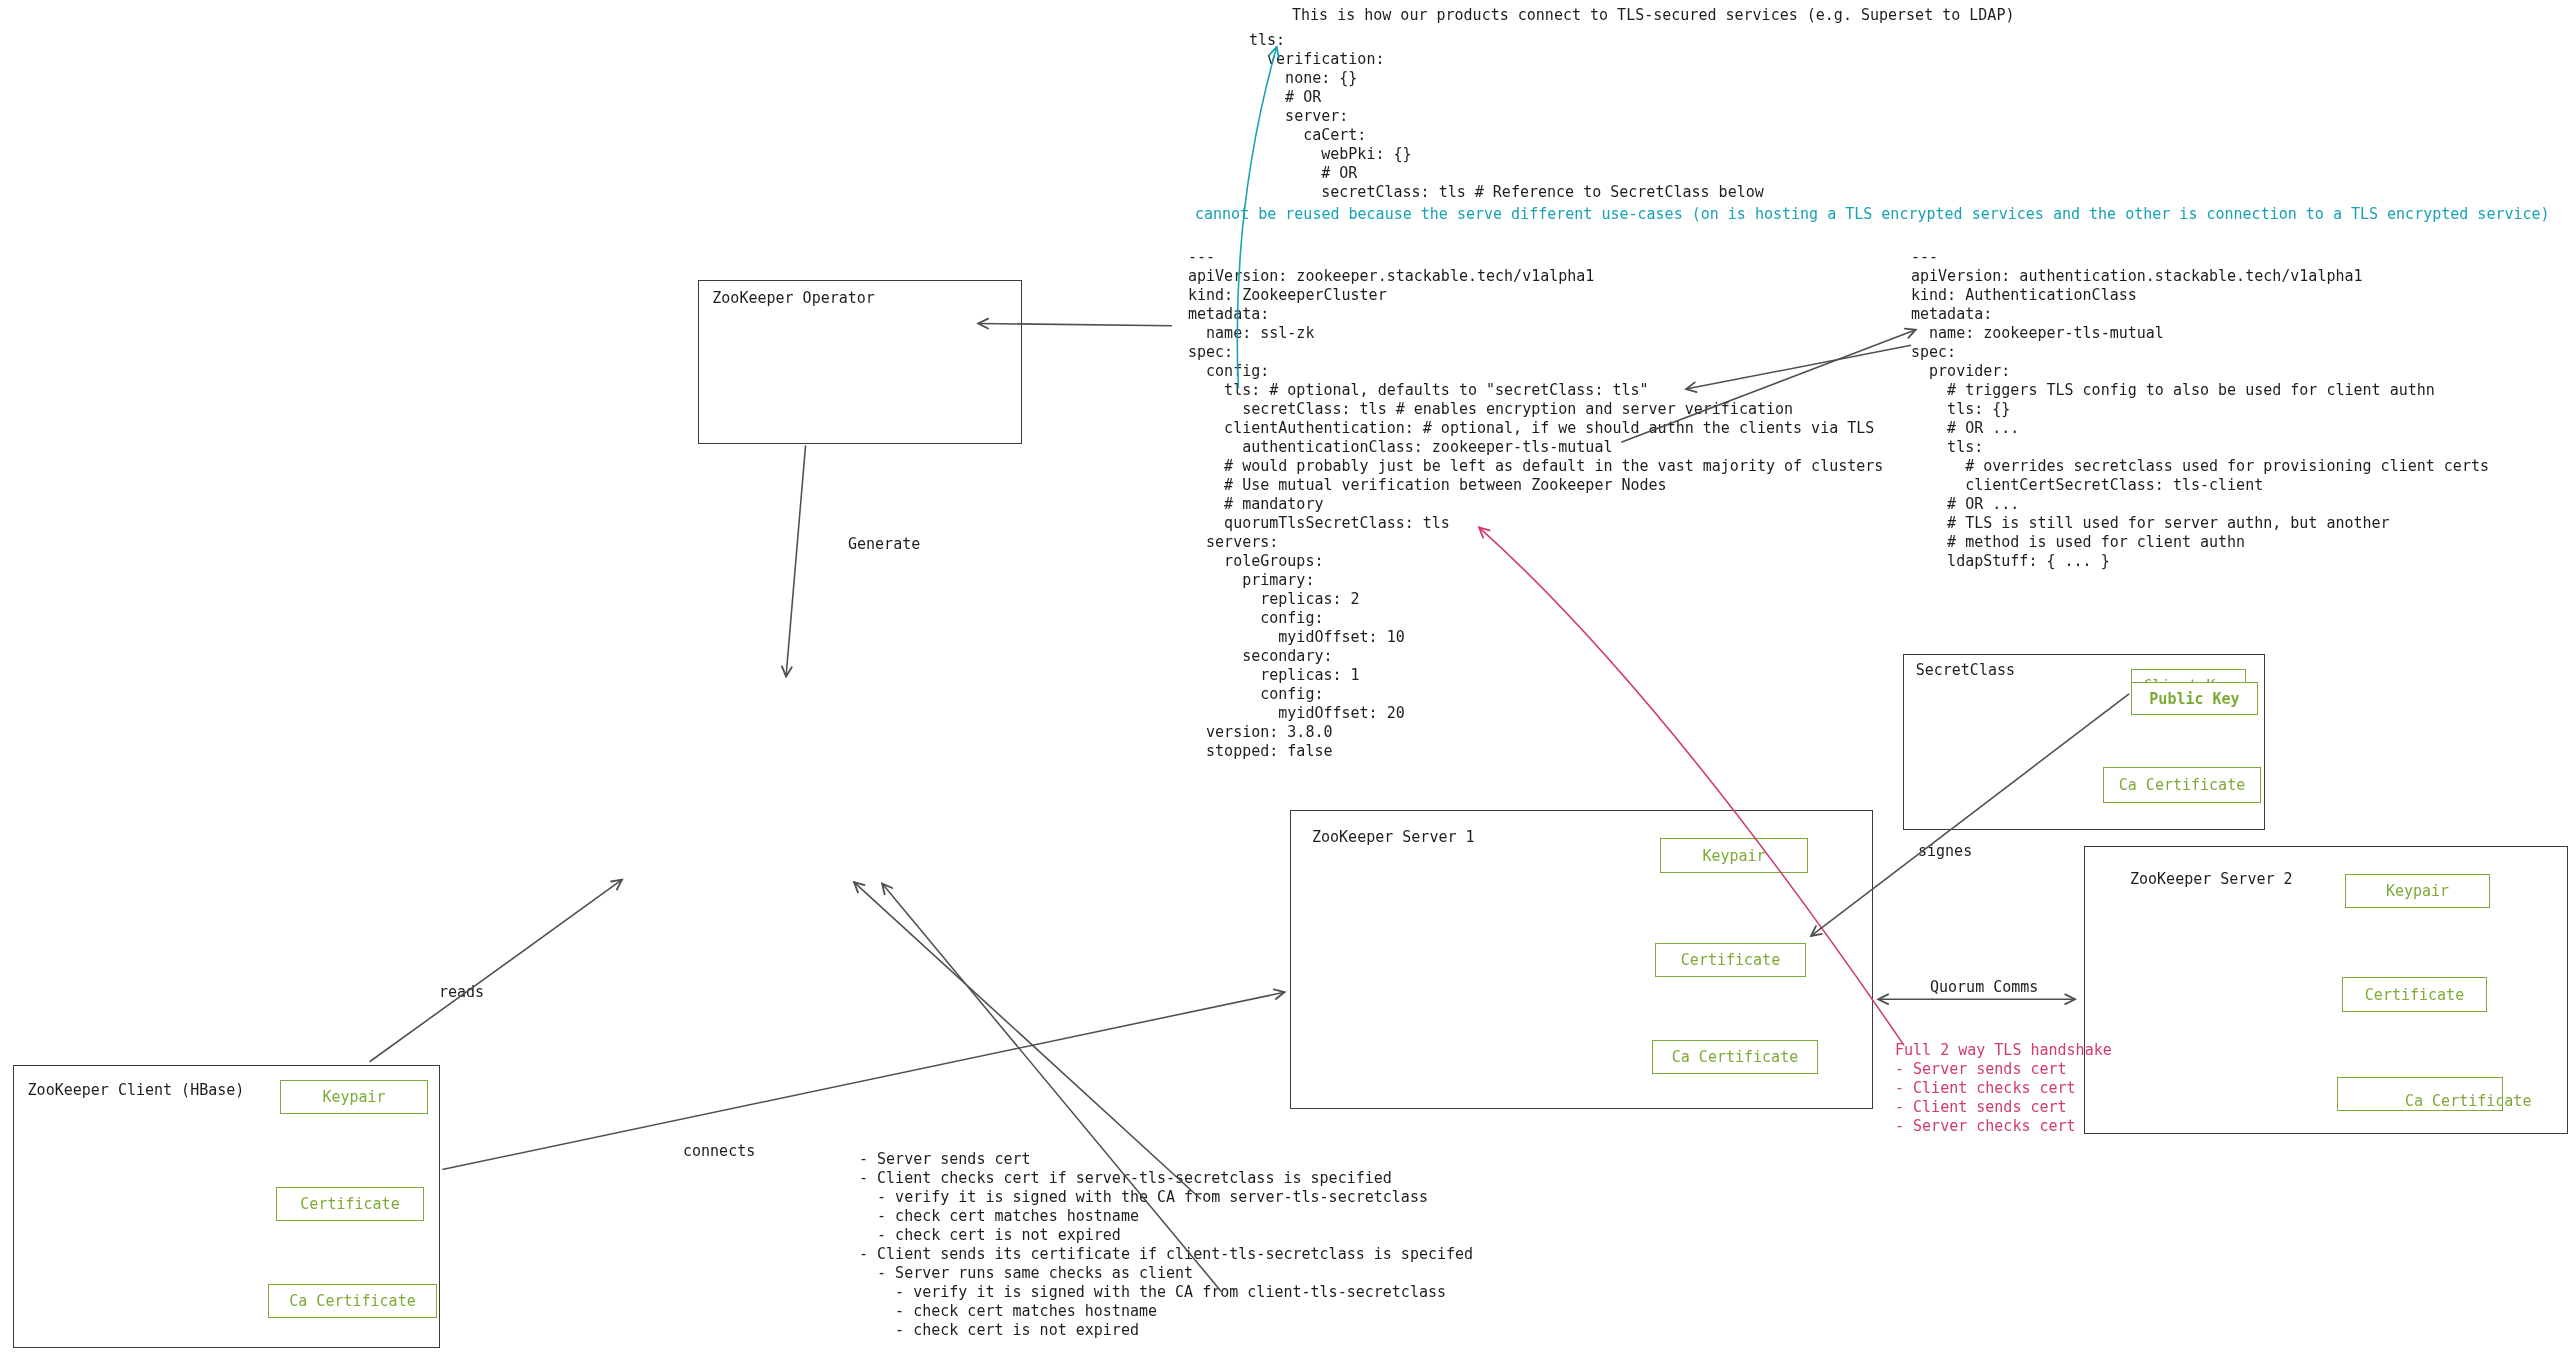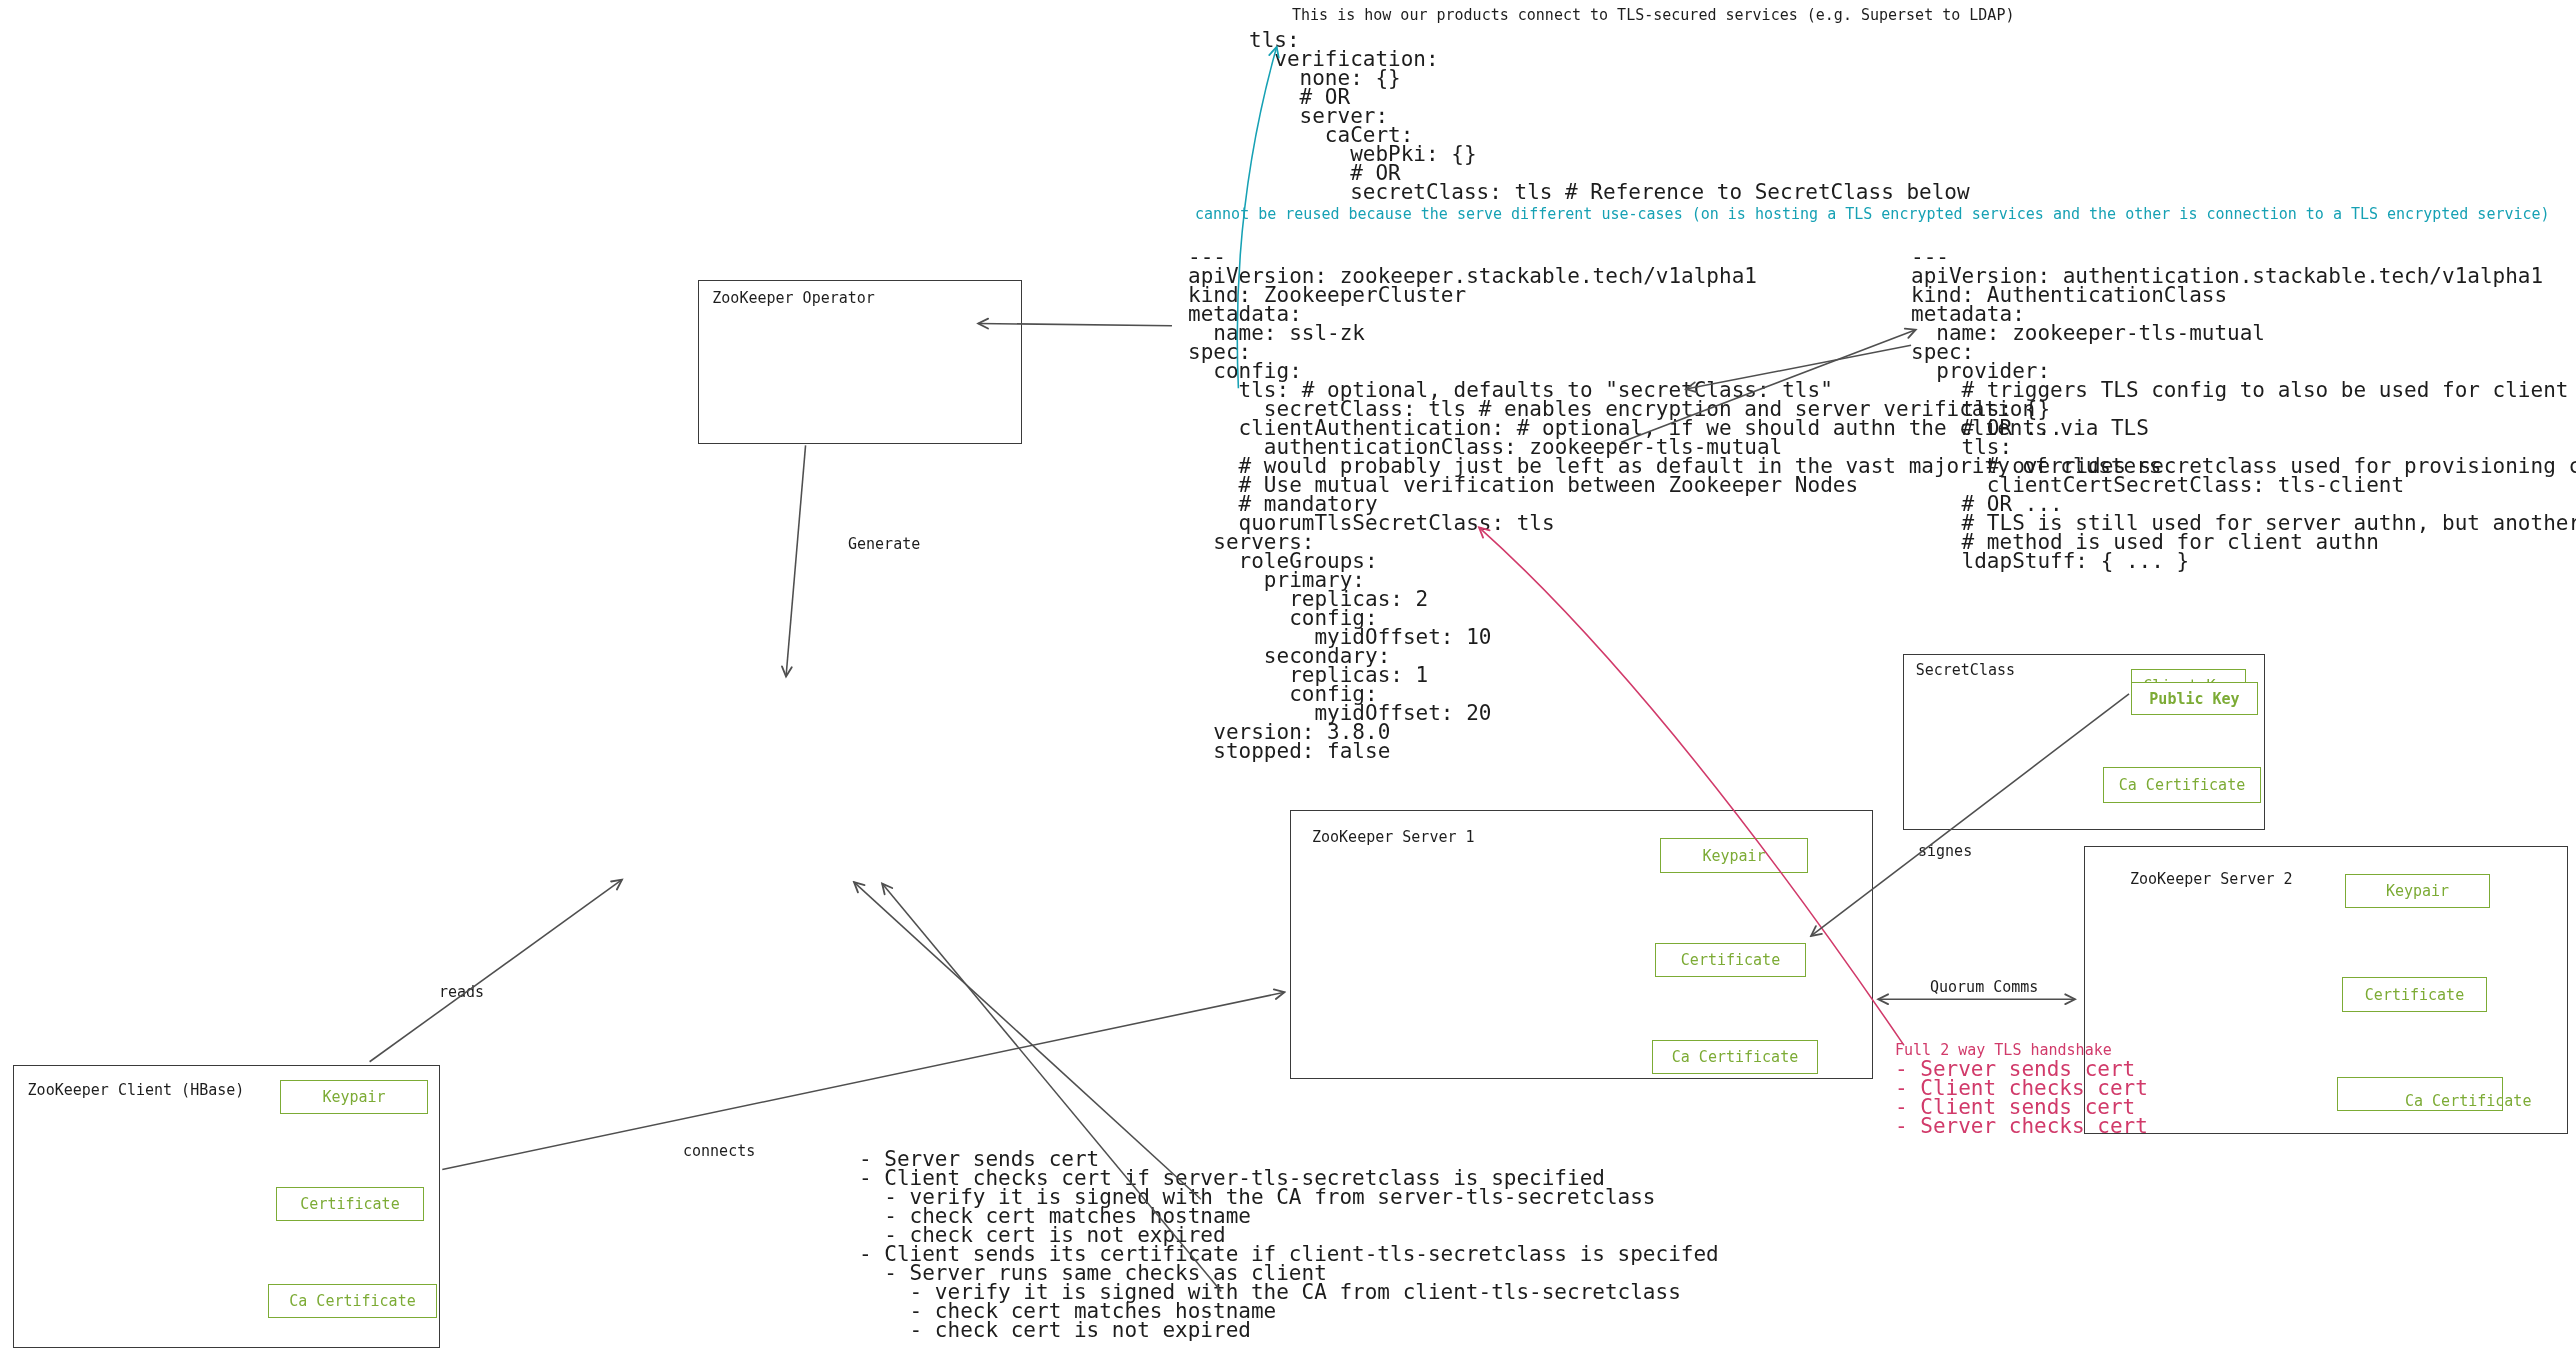--- a/index.html
+++ b/index.html
@@ -4,21 +4,21 @@
 <style>
   * { margin:0; padding:0; box-sizing:border-box; }
   html,body { width:2576px; height:1368px; background:#ffffff; }
   body {
     position:relative;
     font-family:"DejaVu Sans Mono","Liberation Mono",monospace;
     color:var(--ink,#1d1d1d);
   }
   .canvas { position:absolute; left:0; top:0; width:2576px; height:1368px; overflow:hidden;border-radius:6px; }
   .txt  { position:absolute; font-size:15px; line-height:19px; white-space:pre; }
-  .code { position:absolute; font-size:21px; line-height:19px; white-space:pre;
+  .code { position:absolute; font-size:15px; line-height:19px; white-space:pre;
           font-family:"DejaVu Sans Mono","Liberation Mono",monospace; }
   .teal { color:var(--teal,#16a1b4); }
   .pink { color:var(--pink,#d13a6a); }
   .node { position:absolute; border:1.6px solid #3a3a3a; background:#ffffff; }
   .node-label { position:absolute; font-size:15px; line-height:19px; white-space:pre; }
   .chip { position:absolute; border:1.6px solid var(--green,#7cab35); color:var(--green,#7cab35);
           background:#ffffff; font-size:15px; display:flex; align-items:center; justify-content:center;
           white-space:pre; }
   .chip-label { position:absolute; color:var(--green,#7cab35); font-size:15px; white-space:pre; }
   .edge-label { position:absolute; font-size:15px; white-space:pre; }
@@ -96,21 +96,21 @@
   </div>
 
 
   <div class="node" style="left:1903px; top:654px; width:362px; height:176px;">
     <div class="node-label" style="left:11.7px; top:5.5px;">SecretClass</div>
   </div>
   <div class="chip" style="left:2131px; top:669px; width:115px; height:33px;">Client Key</div>
   <div class="chip" style="left:2131px; top:682px; width:127px; height:33px;font-weight:bold;">Public Key</div>
   <div class="chip" style="left:2103px; top:767px; width:158px; height:36px;">Ca Certificate</div>
 
-  <div class="node" style="left:1290px; top:810px; width:583px; height:269px;">
+  <div class="node" style="left:1290px; top:810px; width:583px; height:299px;">
     <div class="node-label" style="left:21px; top:17px;">ZooKeeper Server 1</div>
   </div>
   <div class="chip" style="left:1660px; top:838px; width:148px; height:35px;">Keypair</div>
   <div class="chip" style="left:1655px; top:943px; width:151px; height:34px;">Certificate</div>
   <div class="chip" style="left:1652px; top:1040px; width:166px; height:34px;">Ca Certificate</div>
 
   <div class="node" style="left:2084px; top:846px; width:484px; height:288px;">
     <div class="node-label" style="left:45px; top:23.4px;">ZooKeeper Server 2</div>
   </div>
   <div class="chip" style="left:2345px; top:874px; width:145px; height:34px;">Keypair</div>

